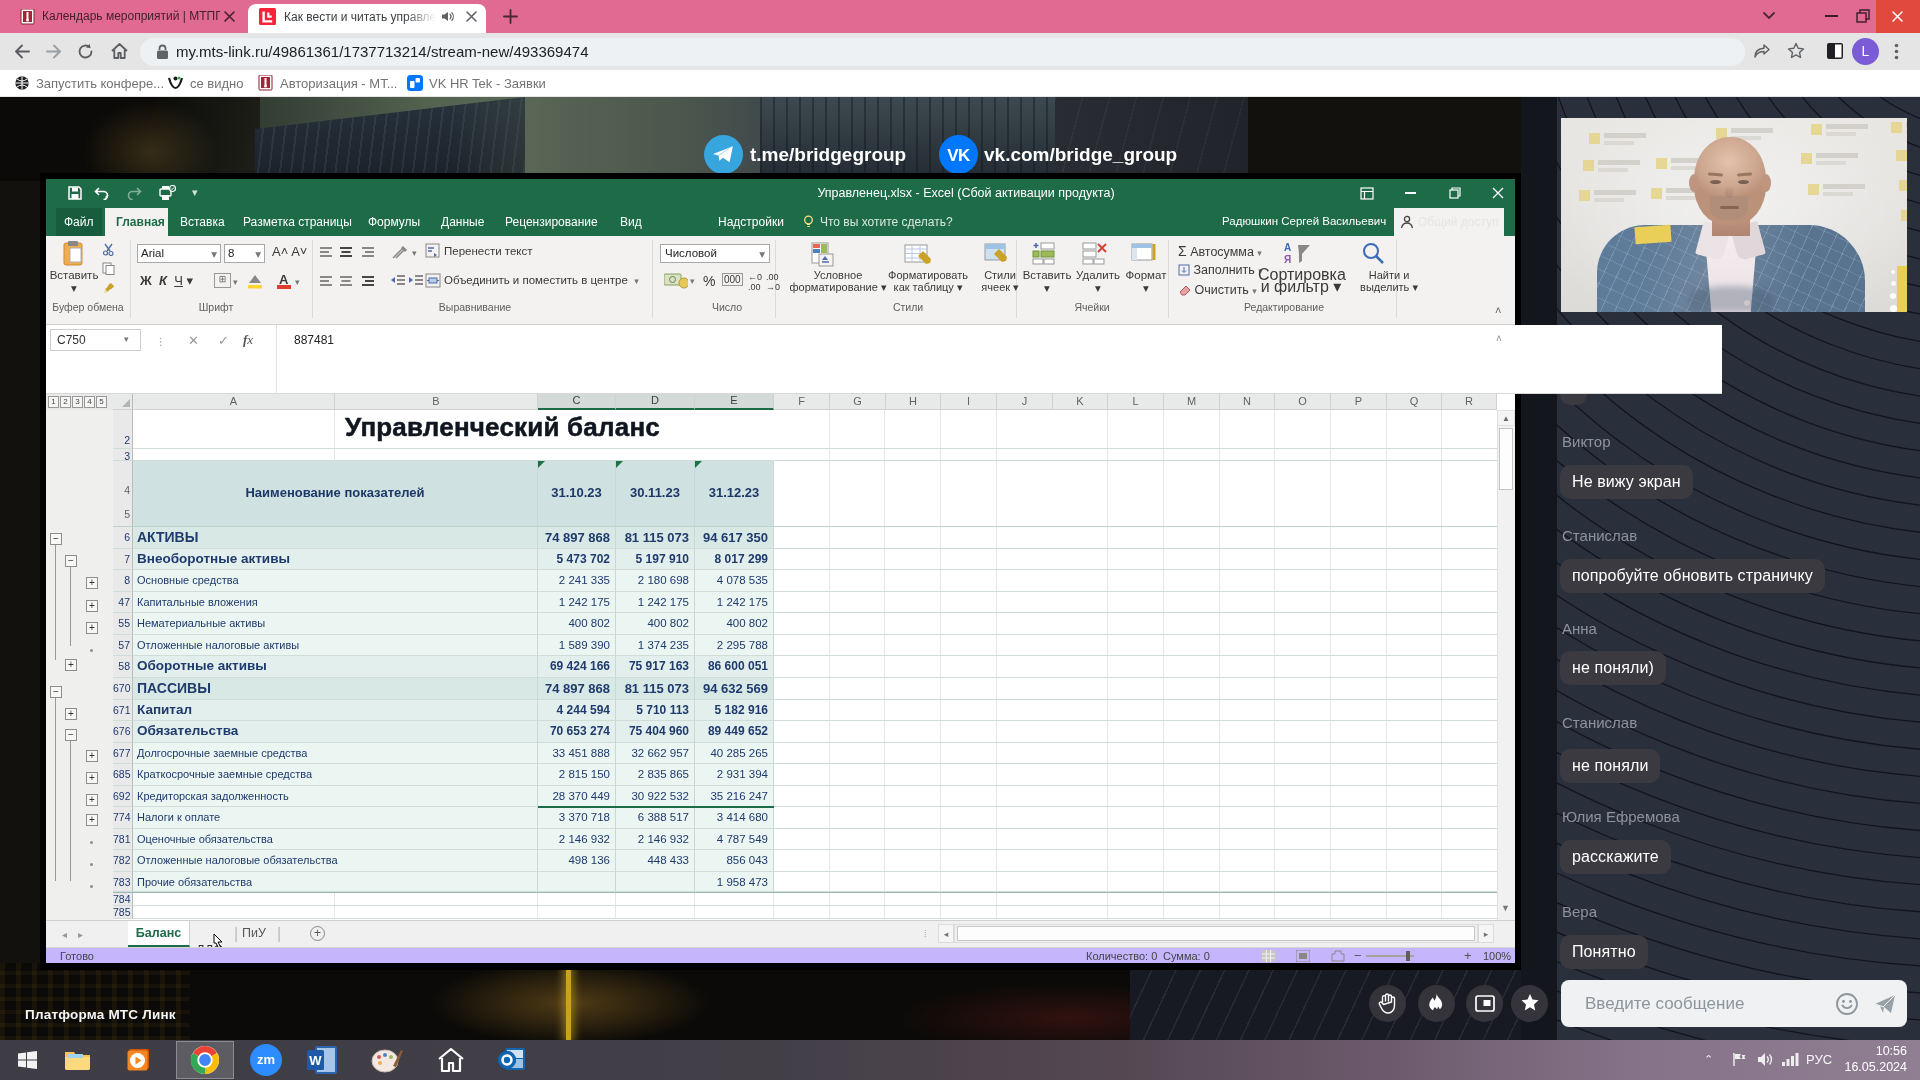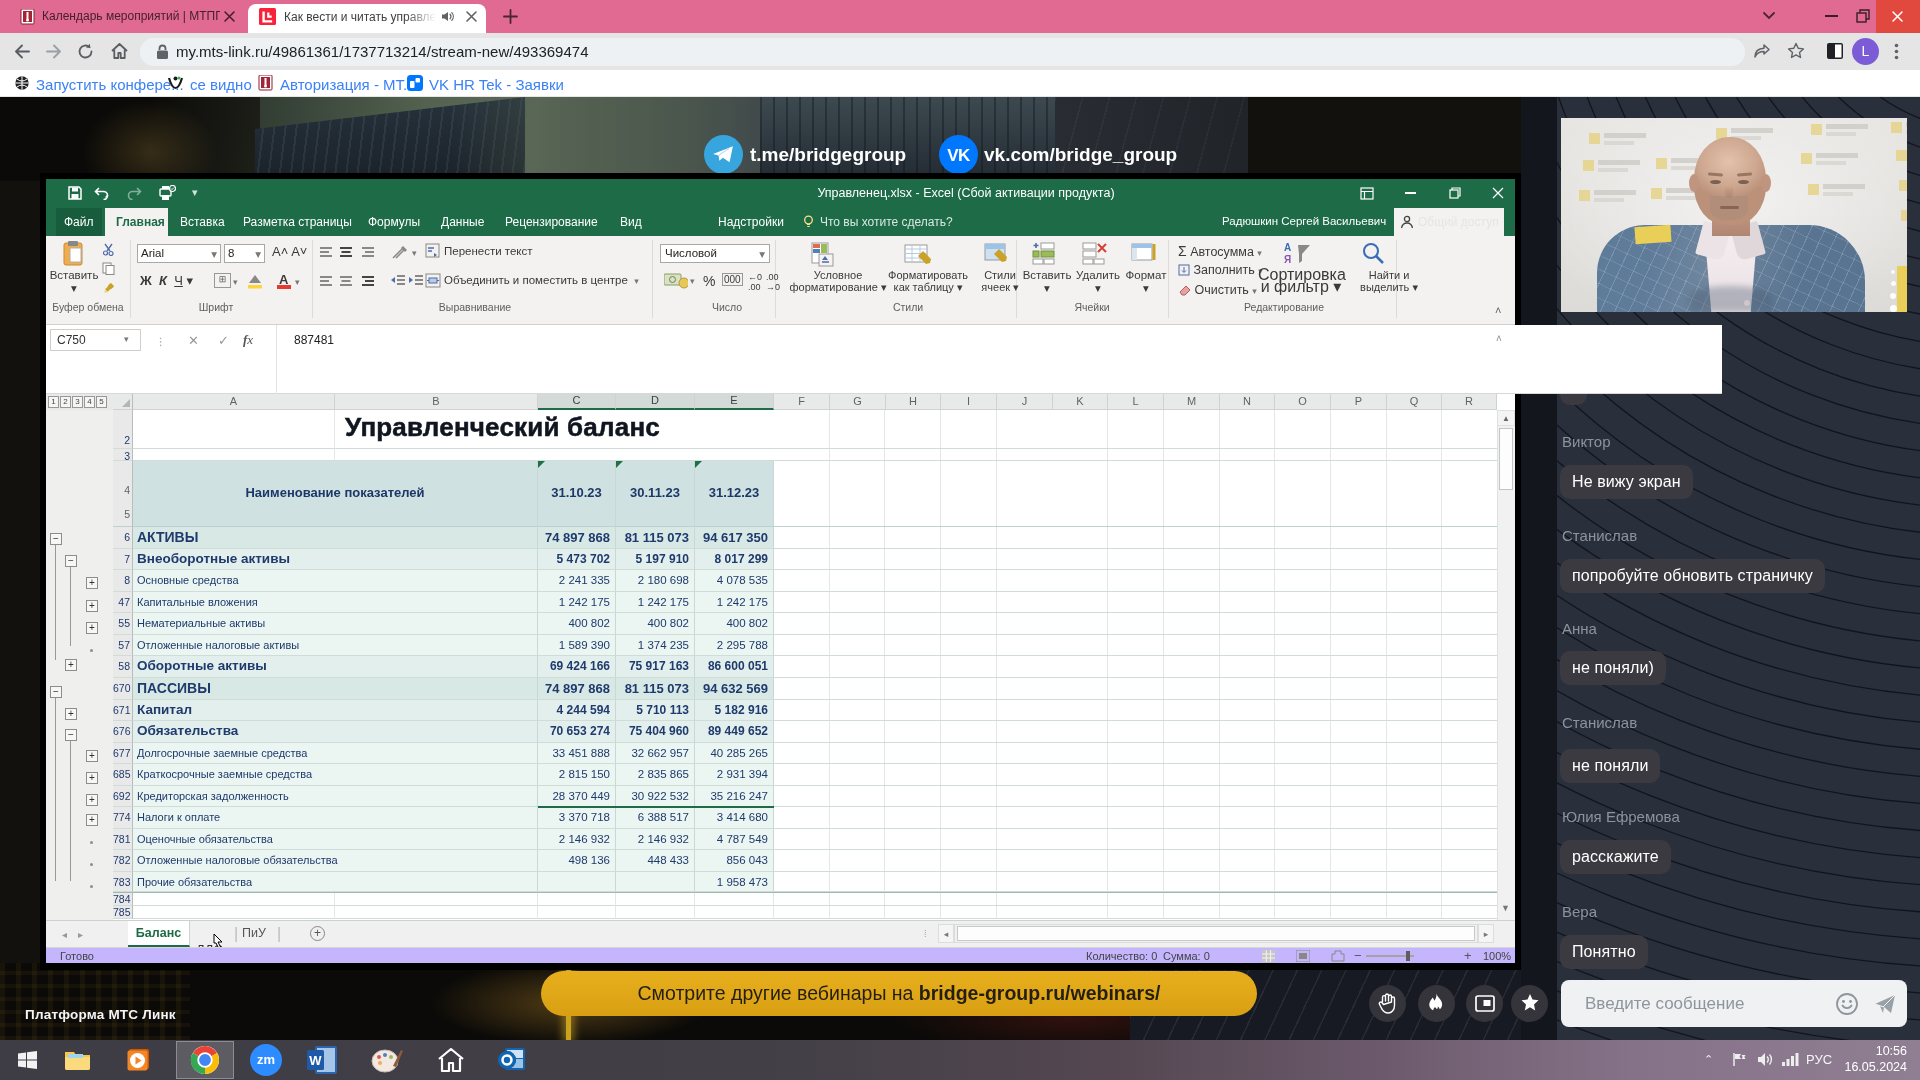--- a/index.html
+++ b/index.html
@@ -5,21 +5,21 @@
 html,body{width:1920px;height:1080px;overflow:hidden}
 body{font-family:"Liberation Sans",sans-serif;background:#000}
 #root{position:relative;width:1920px;height:1080px;overflow:hidden;background:#0d0c0a}
 .abs{position:absolute}
 
 #tabstrip{position:absolute;left:0;top:0;width:1920px;height:33px;background:#e06a92}
 #toolbar{position:absolute;left:0;top:33px;width:1920px;height:37px;background:#e5e5e5}
 #bookmarks{position:absolute;left:0;top:70px;width:1920px;height:27px;background:#fff;border-bottom:1px solid #e6e6e6}
 .tab2{position:absolute;left:248px;top:4px;width:238px;height:29px;background:#fff;border-radius:8px 8px 0 0}
 .tabtxt{font-size:12px;color:#3c4043;white-space:nowrap;overflow:hidden}
-.bmtxt{font-size:15px;color:#3b82f6}
+.bmtxt{font-size:13px;color:#737373}
 
 #stage{position:absolute;left:0;top:97px;width:1920px;height:943px;background:#13110d}
 #phototop{position:absolute;left:0;top:0;width:1248px;height:84px;overflow:hidden;
  background:linear-gradient(90deg,#161510 0%,#23281f 12%,#39453a 24%,#53624f 34%,#5e6c5c 43%,#49544e 54%,#3a414a 66%,#2c313b 78%,#1e2128 89%,#15161b 100%)}
 #photobottom{position:absolute;left:0;top:866px;width:1557px;height:77px;overflow:hidden;background:#0b0a08}
 #rightpanel{position:absolute;left:1557px;top:0;width:363px;height:943px;background:#2a2f3c;overflow:hidden}
 
 .cname{position:absolute;left:5px;font-size:15px;color:#8d939e}
 .lg{position:absolute;width:70px;height:16px;background:
  linear-gradient(0deg,#e6d383,#e6d383) 0 2px/11px 11px no-repeat,
@@ -375,21 +375,20 @@
           <circle cx="15.5" cy="9.5" r="1.4" fill="#8e959d"></circle>
           <path d="M7.5 13.5a5.2 5.2 0 0 0 9 0" stroke="#8e959d" stroke-width="1.8" fill="none" stroke-linecap="round"></path>
         </svg>
  <svg class="abs" style="left:316px;top:896px" width="24" height="22" viewBox="0 0 24 22">
           <path d="M2 11L22 2l-4 18-7-6zM11 14l-1 6-3-7" fill="#98a0a8"></path>
           <path d="M2 11l9 3M22 2L10 14" stroke="#f0f1f2" stroke-width="1" fill="none"></path>
         </svg>
 </div>
 
 <div class="abs" style="left:25px;top:910px;font-size:13.5px;font-weight:bold;color:#f5f5f5;letter-spacing:.2px">Платформа МТС Линк</div>
-<div class="abs" style="left:541px;top:874px;width:716px;height:45px;border-radius:23px;background:linear-gradient(180deg,#e7af1d,#d99f13);text-align:center;line-height:45px;font-size:19.5px;color:#241f10">Смотрите другие вебинары на <b>bridge-group.ru/webinars/</b></div>
 <div class="abs" style="left:1369px;top:888px;width:37px;height:37px;border-radius:50%;background:#35343a"></div>
 <div class="abs" style="left:1418px;top:888px;width:37px;height:37px;border-radius:50%;background:#35343a"></div>
 <div class="abs" style="left:1466px;top:888px;width:37px;height:37px;border-radius:50%;background:#35343a"></div>
 <div class="abs" style="left:1511px;top:888px;width:37px;height:37px;border-radius:50%;background:#35343a"></div>
 <svg class="abs" style="left:1378px;top:896px" width="19" height="21" viewBox="0 0 19 21">
         <path d="M4.5 9V4.2c0-.9.7-1.6 1.5-1.6s1.5.7 1.5 1.6M7.5 8V2.6c0-.9.7-1.6 1.5-1.6s1.5.7 1.5 1.6V8M10.5 8V3.6c0-.9.7-1.6 1.5-1.6s1.5.7 1.5 1.6V9M13.5 9V5.6c0-.9.7-1.6 1.5-1.6s1.5.7 1.5 1.6v6.9c0 4-2.5 7.5-6.5 7.5-3.2 0-4.6-1.3-6-3.8-.8-1.4-1.9-3.6-2.6-5.2-.4-.9.1-1.7 1-1.9.7-.2 1.4.1 1.8.7l1.3 1.7z" stroke="#fff" stroke-width="1.4" fill="none" stroke-linecap="round" stroke-linejoin="round"></path>
       </svg>
 <svg class="abs" style="left:1428px;top:895px" width="17" height="23" viewBox="0 0 17 23">
         <path d="M8.2 1.2c.7 3.8 5.6 6 5.9 10.6.3 3.9-2.6 7-6.4 7-3.7 0-6.7-2.9-6.4-6.8.2-2.9 2-4.6 3.5-6.6.6 1.1 1.3 2.2 1.6 3.4C7.9 6.4 9 4 8.2 1.2z" fill="#fff"></path>
         <path d="M8.4 21.8c-1.9 0-3.4-1.5-3.3-3.4.1-1.5 1.1-2.4 1.9-3.5.4.9 1.7 1.4 2.1 2.4.4-.7.9-1.7.7-2.7 1.3 1 2.2 2.3 2.1 3.9-.1 1.9-1.6 3.3-3.5 3.3z" fill="#35343a"></path>

